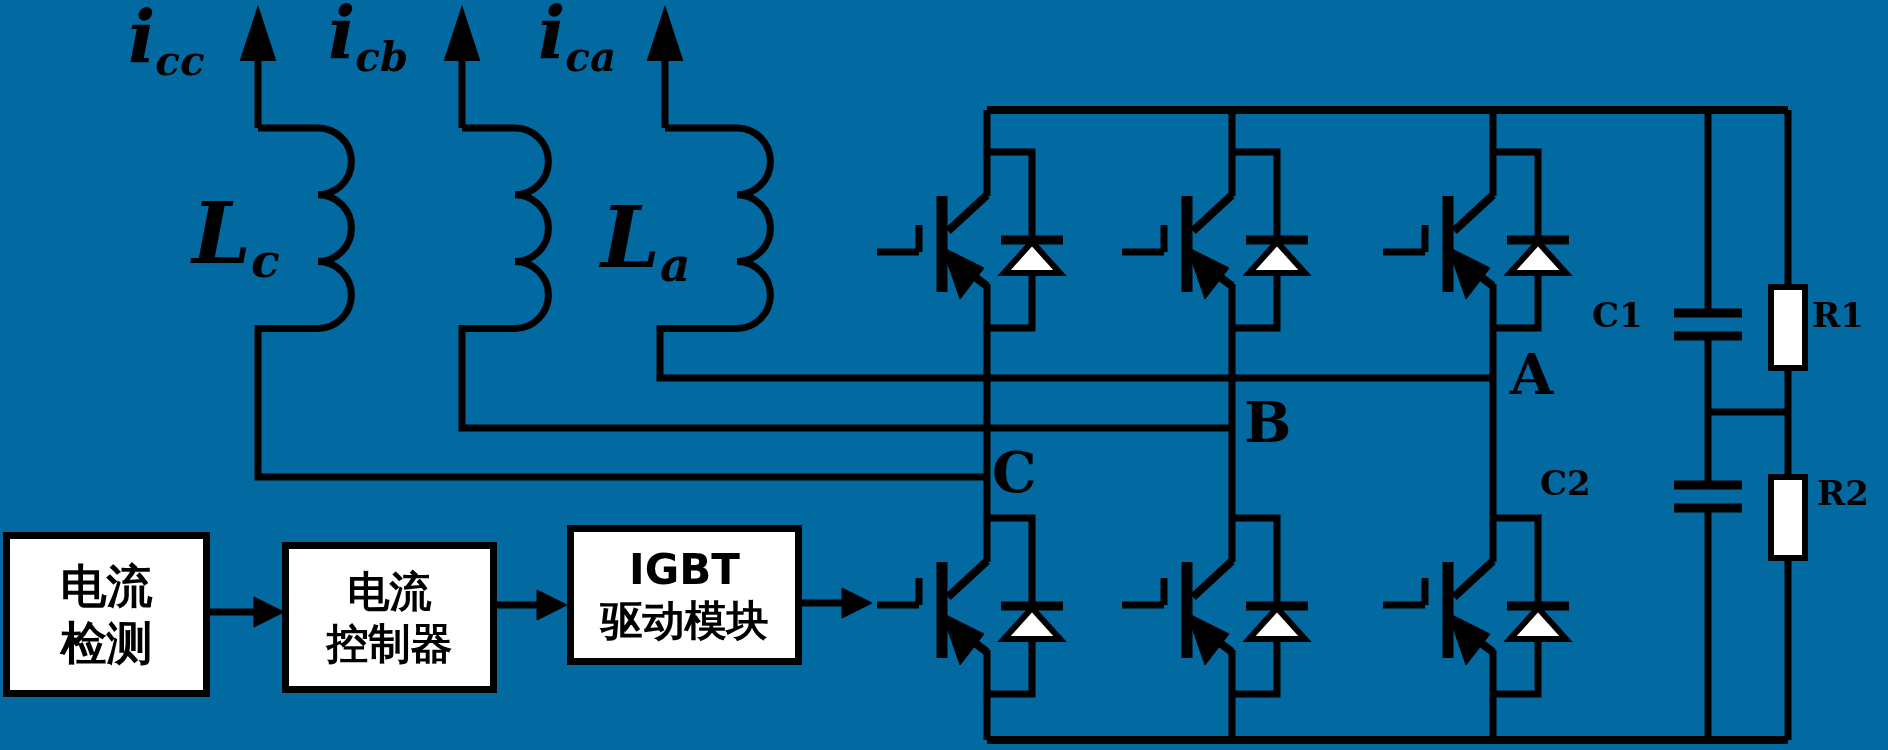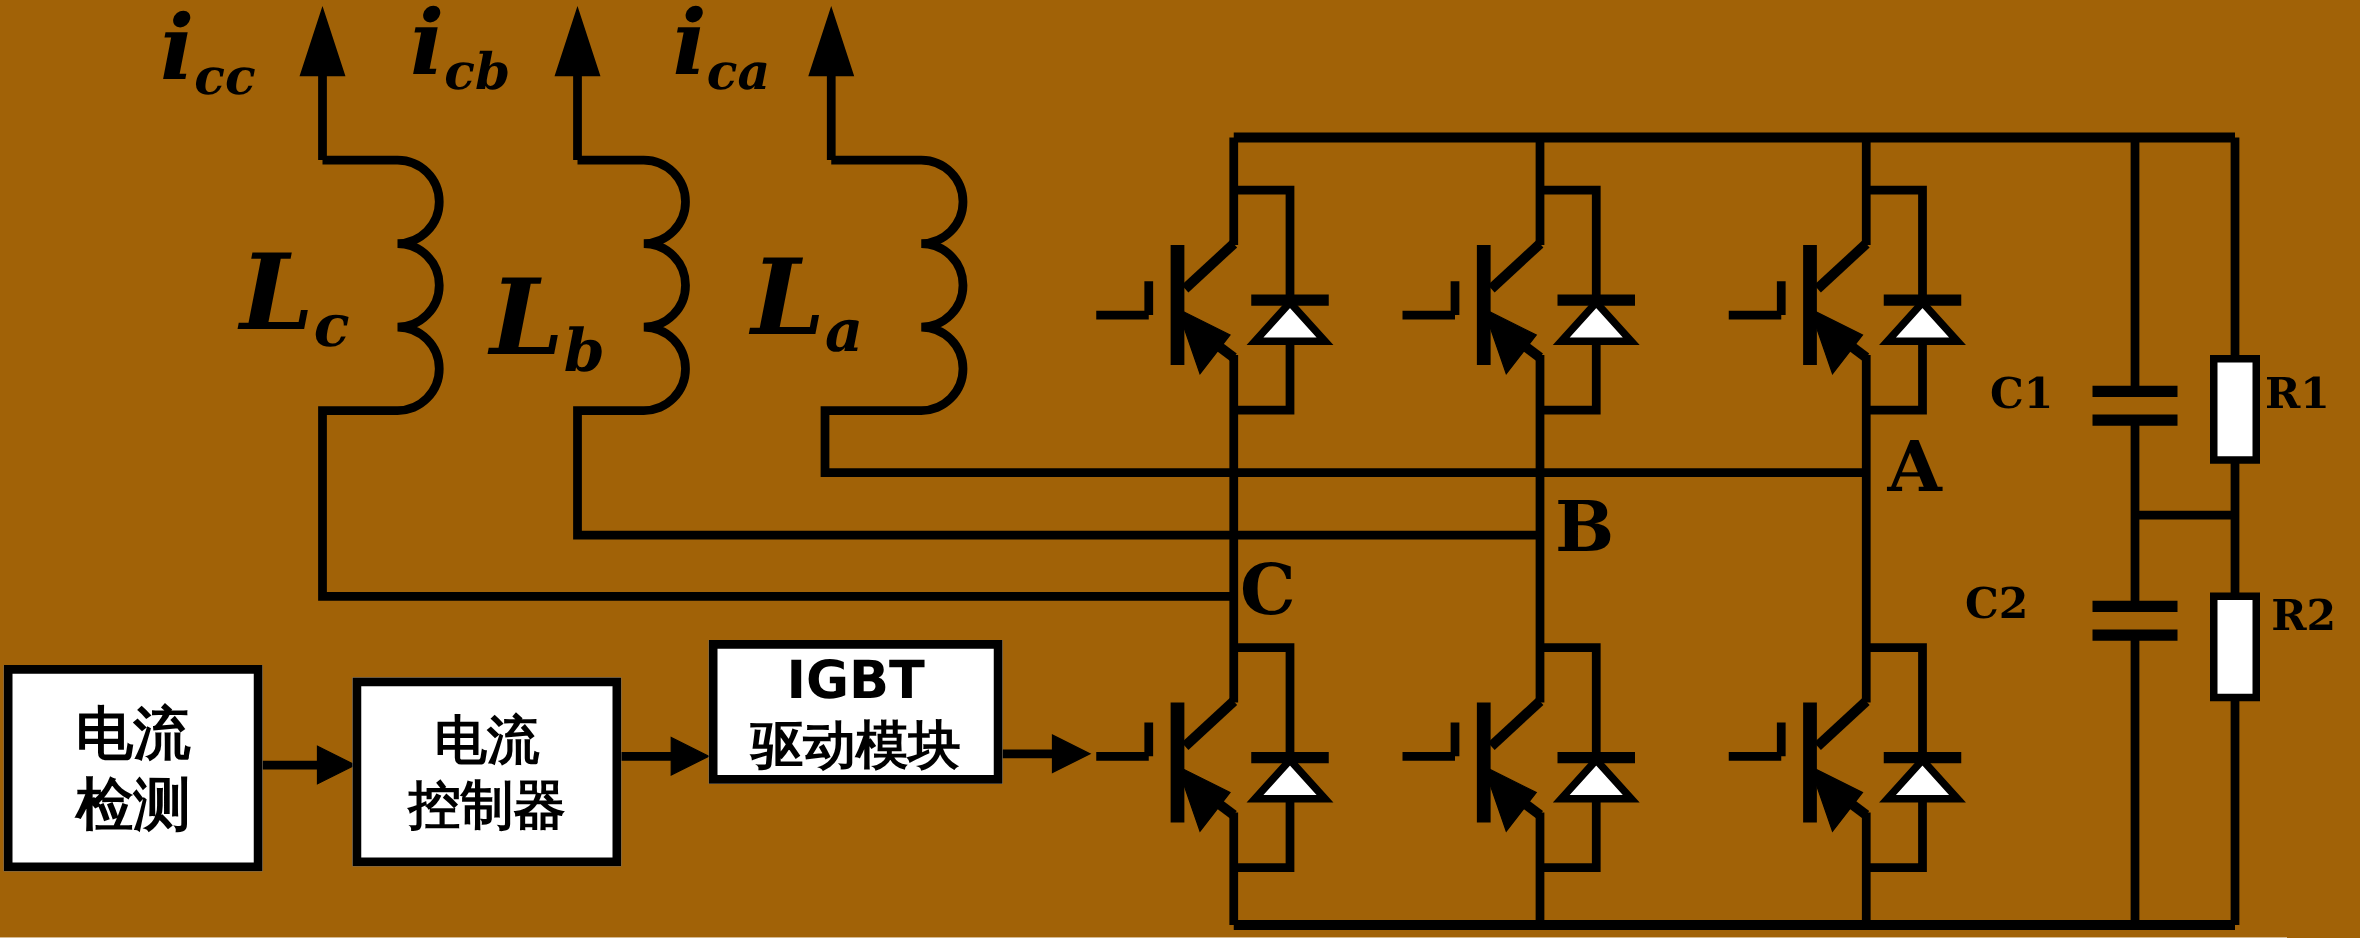--- a/index.html
+++ b/index.html
@@ -1,37 +1,37 @@
 <!DOCTYPE html>
 <html><head>
 <meta charset="utf-8">
 <style>
   html,body{margin:0;padding:0;background:#fff;}
   .stage{
-    position:relative;width:1888px;height:750px;background:#a16207;overflow:hidden;
+    position:relative;width:1888px;height:750px;background:#0369a1;overflow:hidden;
     font-family:"DejaVu Serif","Liberation Serif",serif;color:#000;
   }
   #svg-host{position:absolute;left:0;top:0;width:1888px;height:750px;}
   .lbl{position:absolute;line-height:1;white-space:nowrap;color:#000;}
   .math{font-style:italic;font-weight:bold;}
   .cur{font-size:72px;}
   .ind{font-size:84px;margin-top:40px;}
   .sub{font-size:.56em;vertical-align:-0.30em;}
   .phase{font-size:56px;font-weight:bold;}
   .dc{font-size:34px;font-weight:bold;}
   .block{
     position:absolute;box-sizing:border-box;border:7px solid #000;background:#fff;
     display:flex;flex-direction:column;align-items:center;justify-content:center;
     text-align:center;font-weight:bold;
     font-family:"DejaVu Sans","Liberation Sans",sans-serif;
   }
   .block .bl{display:block;line-height:1.22;}
   #blk-detect{left:3px;top:532px;width:207px;height:165px;font-size:46px;}
   #blk-ctrl{left:282px;top:542px;width:215px;height:151px;font-size:42px;}
-  #blk-drv{left:567px;top:512px;width:235px;height:115px;font-size:42px;}
+  #blk-drv{left:567px;top:525px;width:235px;height:140px;font-size:42px;}
 </style>
 </head>
 <body>
 
 <div class="stage">
 
   <div id="svg-host"><svg viewBox="0 0 1888 750" width="1888" height="750">
         <g></g>
         <g>
           <path d="M258,128 V55" fill="none" stroke="#000" stroke-width="7"></path>
@@ -134,30 +134,29 @@
           <path d="M802,603 H848" fill="none" stroke="#000" stroke-width="7"></path>
           <polygon points="872,603 842,588 842,618" fill="#000" stroke="#000" stroke-width="1"></polygon>
         </g>
       </svg></div>
 
   <div class="lbl math cur" style="left:128px;top:2px;"><span>i</span><span class="sub">cc</span></div>
   <div class="lbl math cur" style="left:328px;top:-2px;"><span>i</span><span class="sub">cb</span></div>
   <div class="lbl math cur" style="left:538px;top:-2px;"><span>i</span><span class="sub">ca</span></div>
 
   <div class="lbl math ind" style="left:192px;top:152px;"><span>L</span><span class="sub">c</span></div>
-  <div class="lbl math ind" style="left:392px;top:172px;"><span>L</span><span class="sub">b</span></div>
   <div class="lbl math ind" style="left:601px;top:156px;"><span>L</span><span class="sub">a</span></div>
 
   <div class="lbl phase" style="left:1510px;top:346px;">A</div>
   <div class="lbl phase" style="left:1244px;top:394px;">B</div>
   <div class="lbl phase" style="left:992px;top:444px;">C</div>
 
   <div class="lbl dc" style="left:1592px;top:298px;">C1</div>
   <div class="lbl dc" style="left:1812px;top:298px;">R1</div>
-  <div class="lbl dc" style="left:1572px;top:466px;">C2</div>
+  <div class="lbl dc" style="left:1540px;top:466px;">C2</div>
   <div class="lbl dc" style="left:1806px;top:476px;margin-left:11px;">R2</div>
 
   <div class="block" id="blk-detect">
     <span class="bl">电流</span>
     <span class="bl">检测</span>
   </div>
   <div class="block" id="blk-ctrl">
     <span class="bl">电流</span>
     <span class="bl">控制器</span>
   </div>

